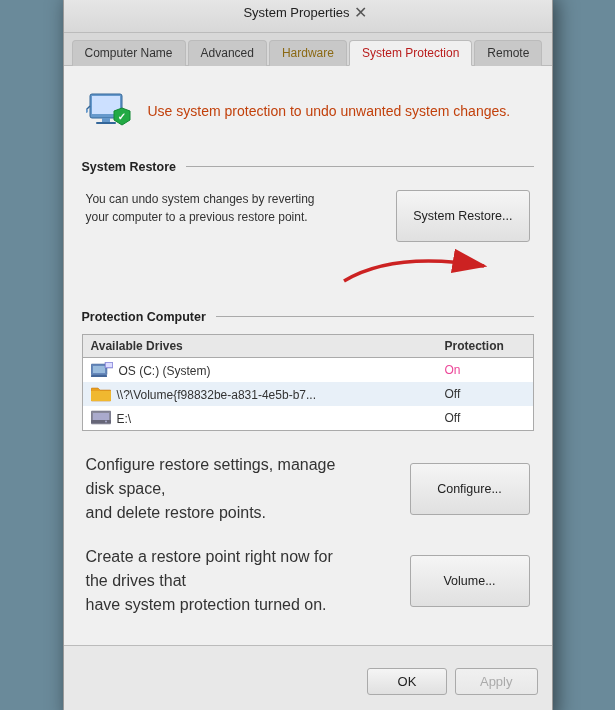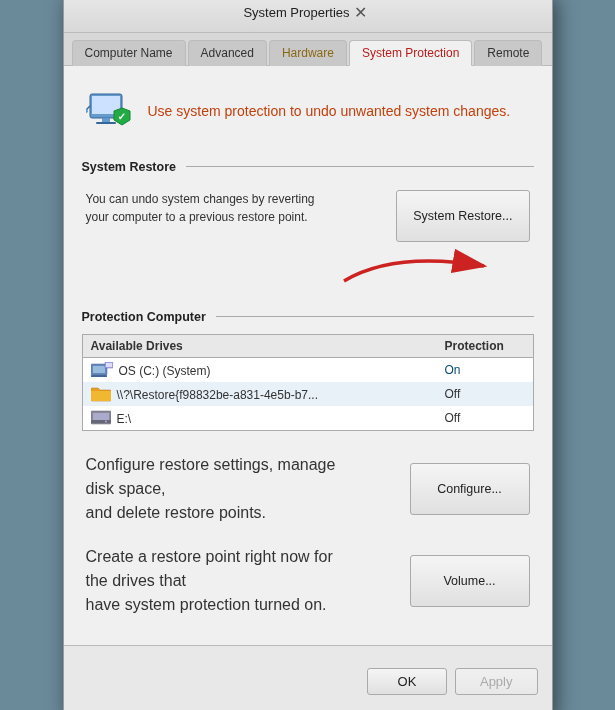--- a/index.html
+++ b/index.html
@@ -217,21 +217,21 @@
       background: linear-gradient(to bottom, #f5f5f5, #e0e0e0);
       border: 1px solid #aaa;
       border-radius: 3px;
       cursor: pointer;
       font-size: 13px;
       color: #222;
       min-width: 80px;
       text-align: center;
     }
     .footer-btn.disabled { color: #aaa; background: linear-gradient(to bottom, #f0f0f0, #e8e8e8); cursor: default; }
-    .protection-on { color: #0c4a6e; }
+    .protection-on { color: #ec4899; }
     .protection-off { color: #333; }
   </style>
 </head>
 <body>
 
 <div class="dialog">
 
   <div class="title-bar">
     <span class="title-bar-title">System Properties</span>
     <button class="close-btn">✕</button>
@@ -316,21 +316,21 @@
           <div class="drive-cell protection-on">On</div>
         </div>
 
         <div class="drive-row">
           <div class="drive-cell">
 
             <svg width="20" height="16" viewBox="0 0 20 16">
               <path d="M0 3 Q0 2 1 2 L7 2 L9 4 L19 4 Q20 4 20 5 L20 14 Q20 15 19 15 L1 15 Q0 15 0 14 Z" fill="#e8a020" stroke="#c07010" stroke-width="0.5"></path>
               <path d="M0 5 L20 5 L20 14 Q20 15 19 15 L1 15 Q0 15 0 14 Z" fill="#f0b830"></path>
             </svg>
-            <span>\\?\Restore{f98832be-a831-4e5b-b7...</span>
+            <span>\\?\Volume{f98832be-a831-4e5b-b7...</span>
           </div>
           <div class="drive-cell protection-off">Off</div>
         </div>
 
         <div class="drive-row">
           <div class="drive-cell">
 
             <svg width="20" height="16" viewBox="0 0 20 16">
               <rect x="0" y="1" width="20" height="13" rx="1" fill="#888899" stroke="#666677" stroke-width="0.5"></rect>
               <rect x="2" y="3" width="16" height="7" fill="#aaaacc"></rect>

